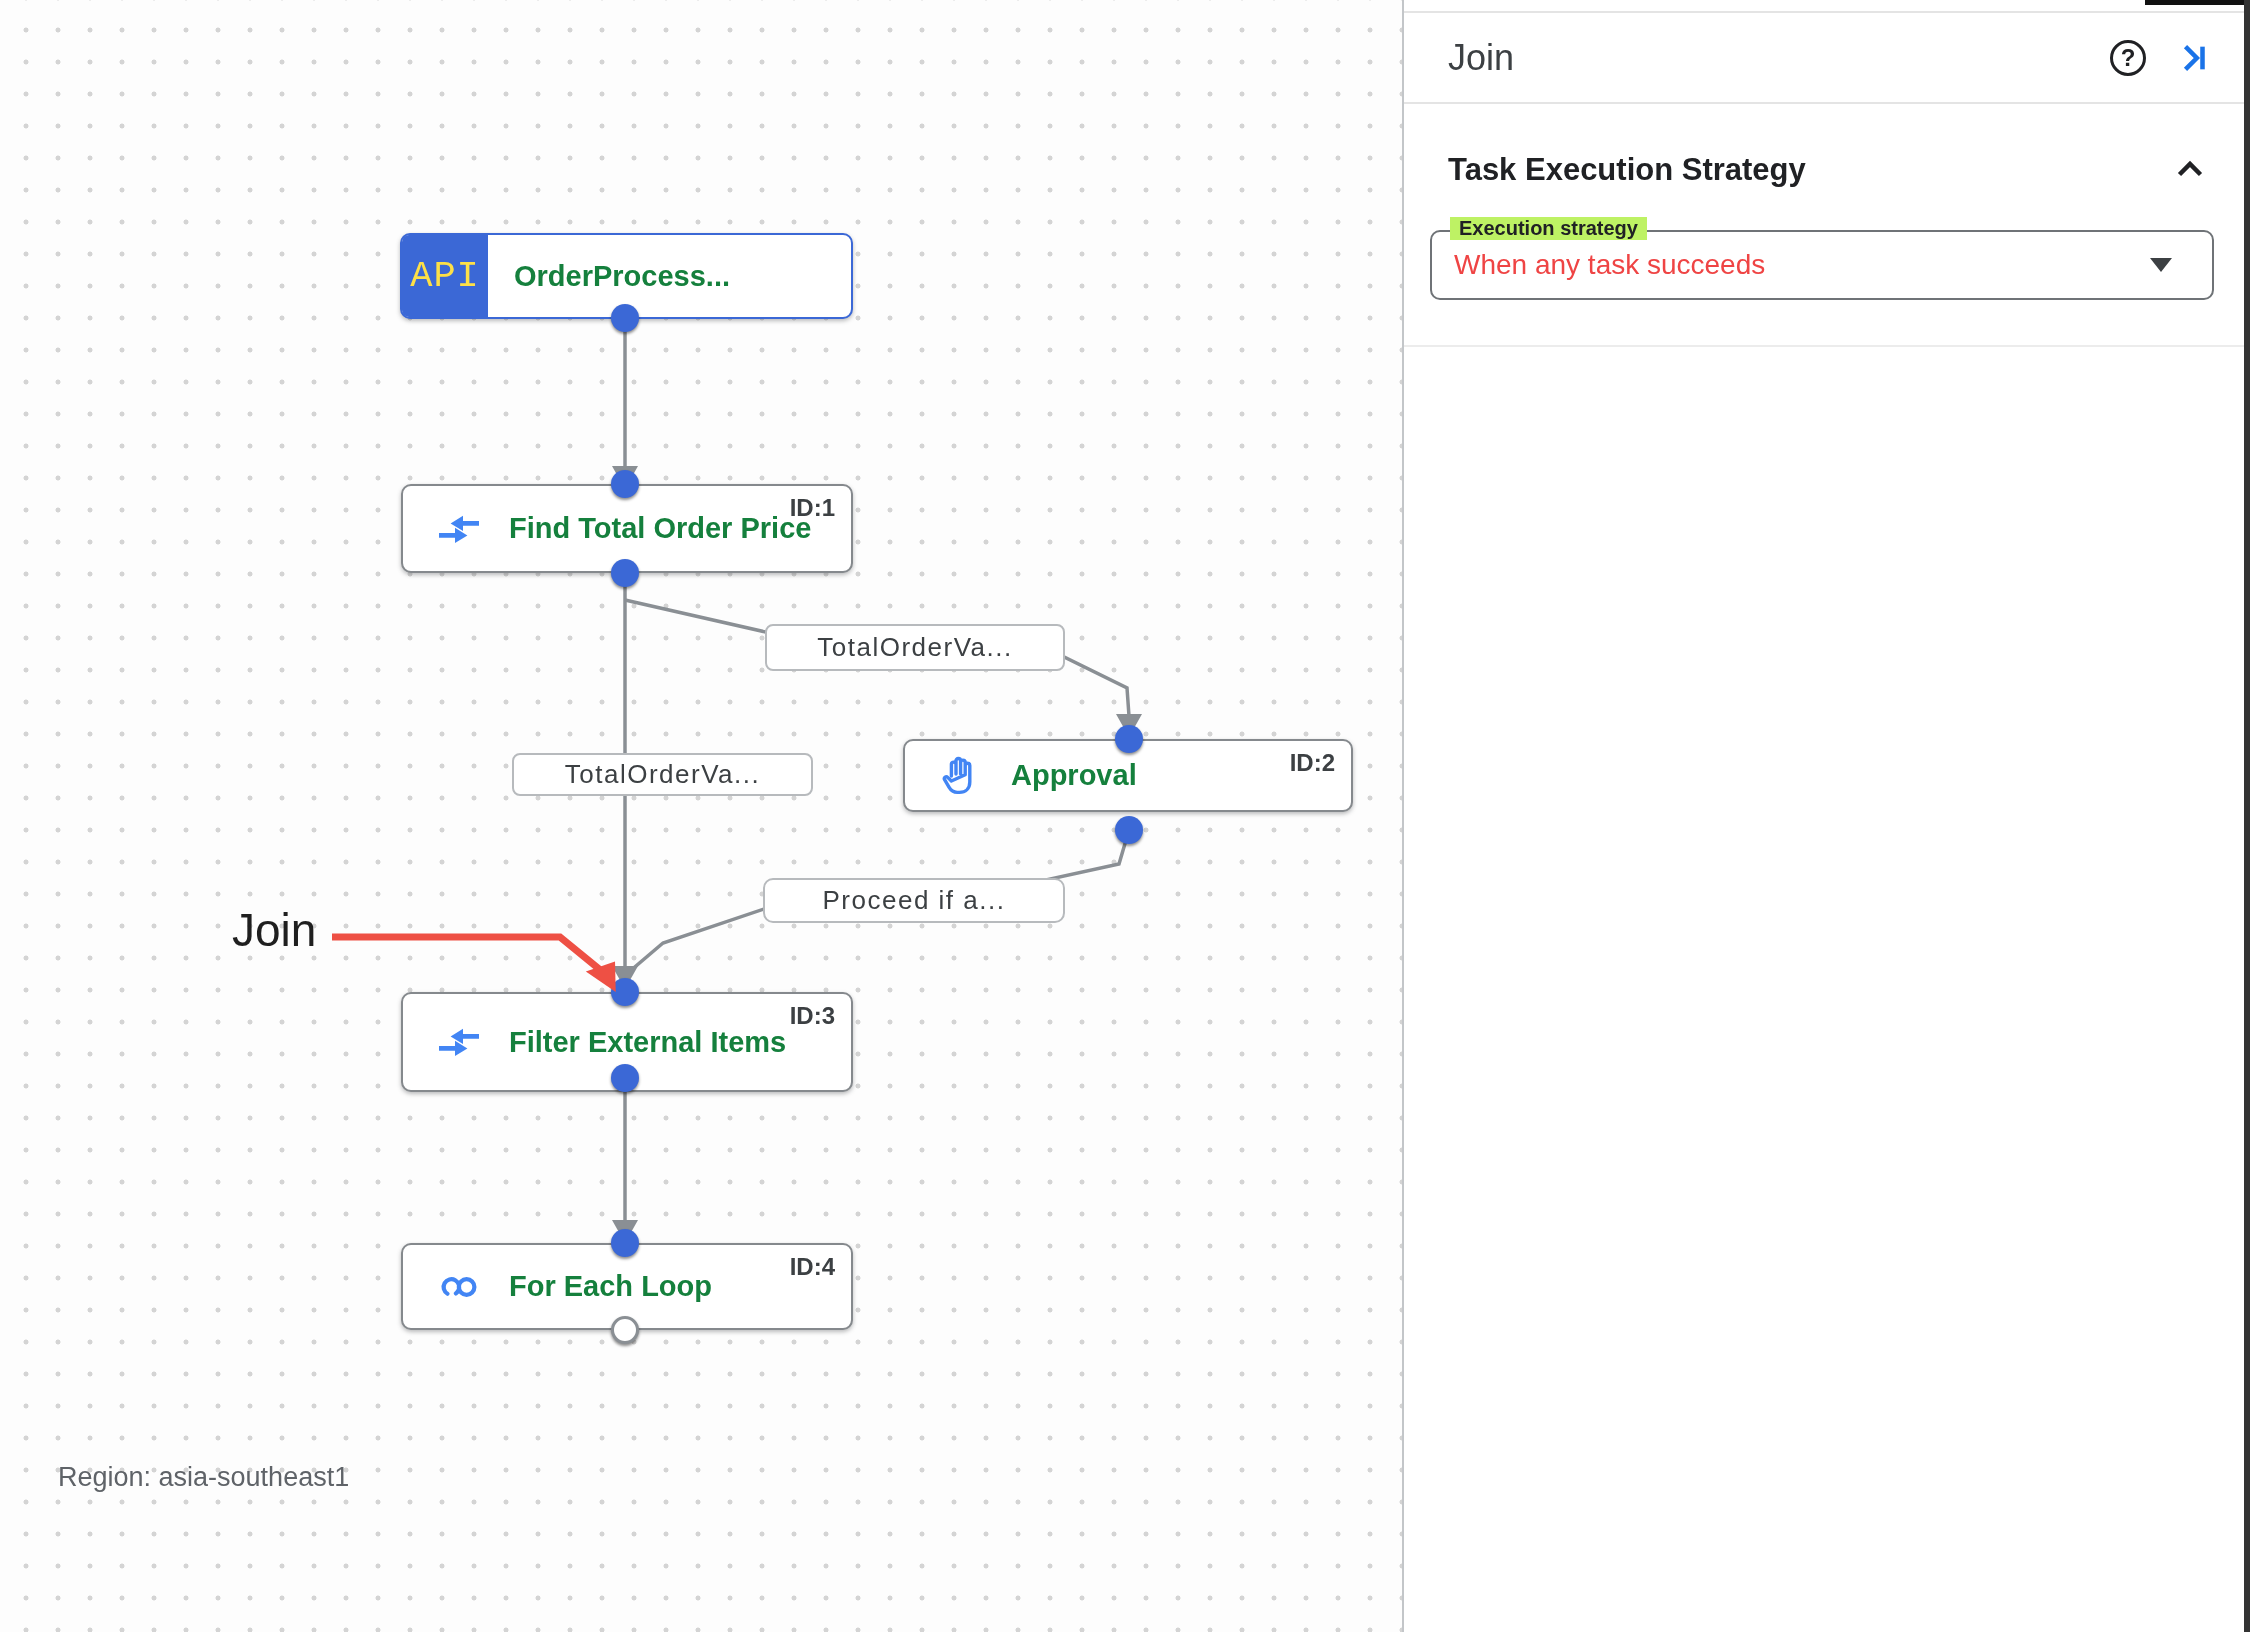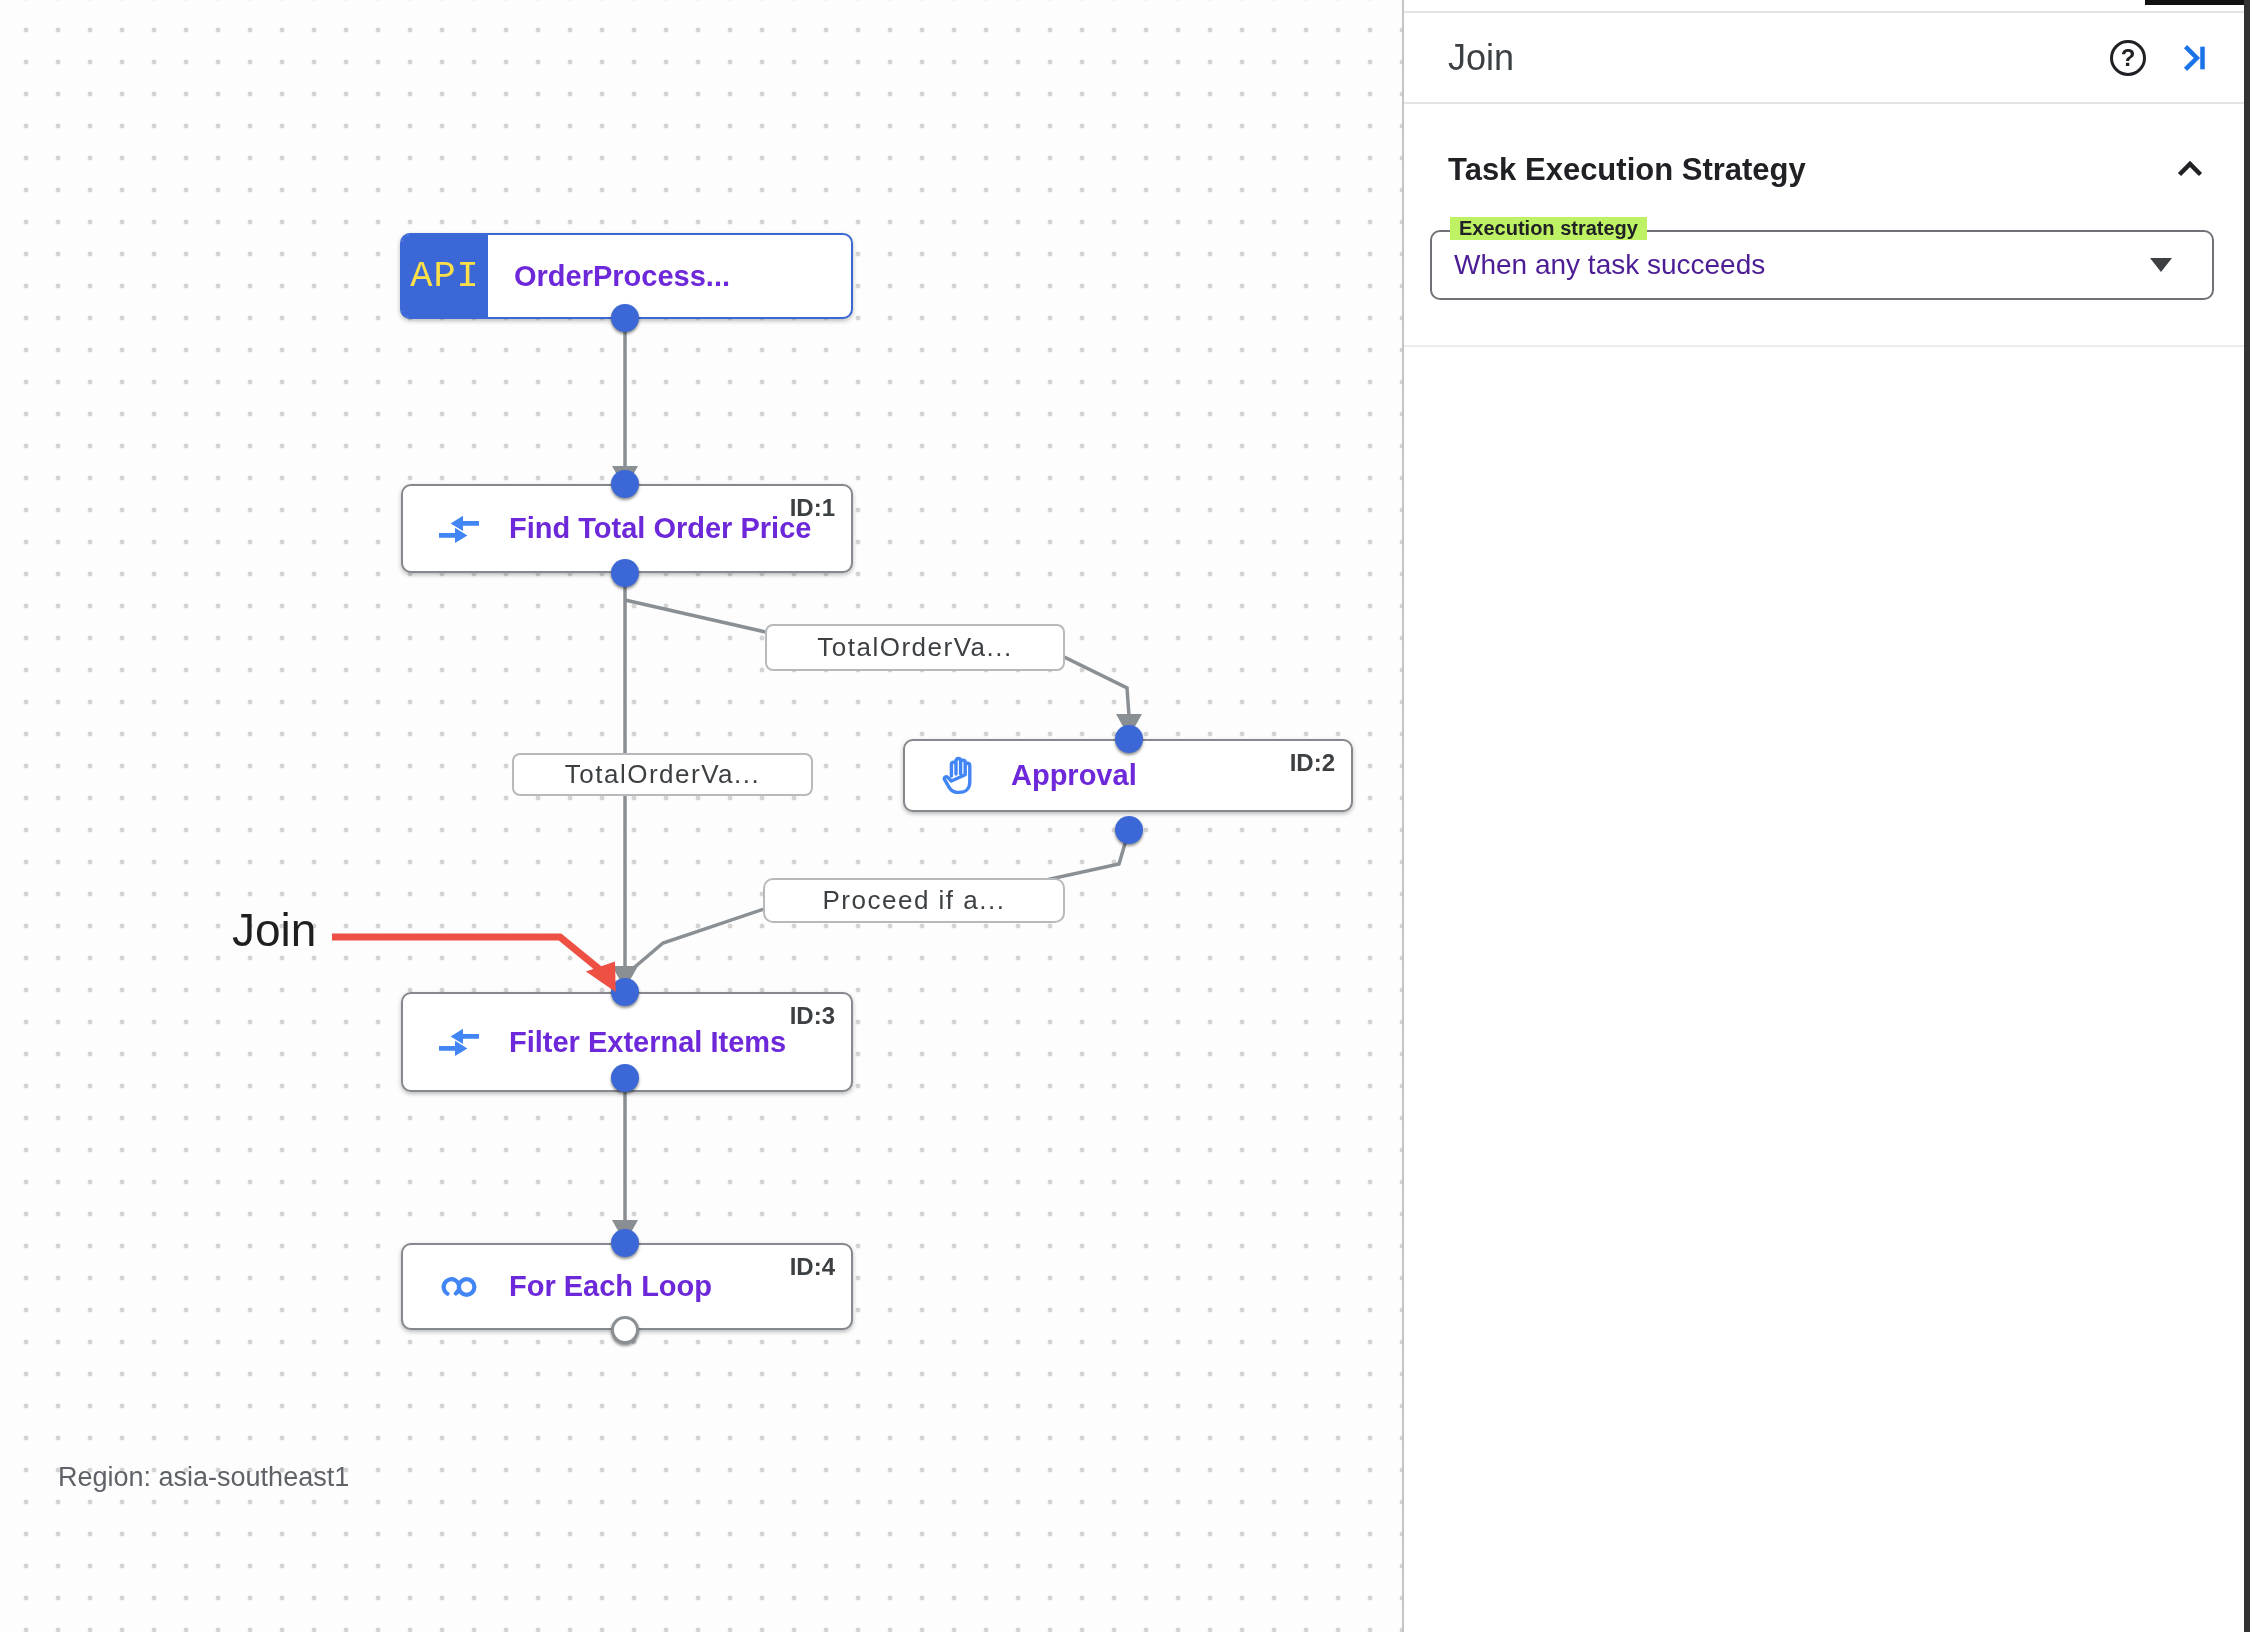--- a/index.html
+++ b/index.html
@@ -14,21 +14,21 @@
             background-size:32px 32px; background-position:10px 14px; }
 
   svg.layer { position:absolute; left:0; top:0; pointer-events:none; }
 
   
   .node { position:absolute; background:#fff; border:2px solid #85898d; border-radius:10px;
           box-shadow:0 2px 4px rgba(60,64,67,.35); display:flex; align-items:center; z-index:3; }
   .node.trigger { border:2.5px solid #3b68d6; padding-left:0; }
   .node-icon { width:48px; height:48px; margin-left:32px; flex:0 0 auto;
                display:flex; align-items:center; justify-content:center; }
-  .node-title { font-size:29px; font-weight:bold; color:#6d28d9; margin-left:26px; white-space:nowrap; }
+  .node-title { font-size:29px; font-weight:bold; color:#15803d; margin-left:26px; white-space:nowrap; }
   .node-id { position:absolute; top:8px; right:16px; font-size:24px; font-weight:600; color:#3c4043; }
   .api-badge { width:86px; height:100%; background:#3b68d6; border-radius:7px 0 0 7px;
                display:flex; align-items:center; justify-content:center;
                font-family:"Liberation Mono", monospace; font-weight:normal; font-size:37px;
                color:#fde047; letter-spacing:1px; }
 
   
   .port { position:absolute; width:28px; height:28px; border-radius:50%;
           background:#3b68d6; box-shadow:0 2px 3px rgba(0,0,0,.45);
           transform:translate(-50%,-50%); z-index:4; }
@@ -61,21 +61,21 @@
 
   .section-header { position:absolute; left:44px; top:140px; width:760px; height:60px;
                     display:flex; align-items:center; justify-content:space-between; cursor:pointer; }
   .section-heading { font-size:31px; font-weight:bold; color:#202124; }
 
   .select-field { position:absolute; left:1430px; top:230px; width:784px; height:70px;
                   border:2px solid #6f7377; border-radius:10px; background:#fff;
                   display:flex; align-items:center; cursor:pointer; z-index:2; }
   .select-label { position:absolute; top:-15px; left:18px; background:#bef264; padding:0 9px;
                   font-size:20px; font-weight:600; color:#202124; white-space:nowrap; }
-  .select-value { font-size:28px; color:#4c1d95; margin-left:22px; flex:1; }
+  .select-value { font-size:28px; color:#ef4444; margin-left:22px; flex:1; }
   .select-caret { width:0; height:0; border-left:11px solid transparent; border-right:11px solid transparent;
                   border-top:14px solid #3c4043; margin-right:40px; }
 
   
   .top-right-bar { position:absolute; left:2145px; top:0; width:105px; height:5px; background:#111; z-index:9; }
   .right-scrollbar { position:absolute; left:2244px; top:0; width:6px; height:1632px; background:#333;
                      z-index:9; cursor:pointer; }
 </style>
 </head>
 <body>

